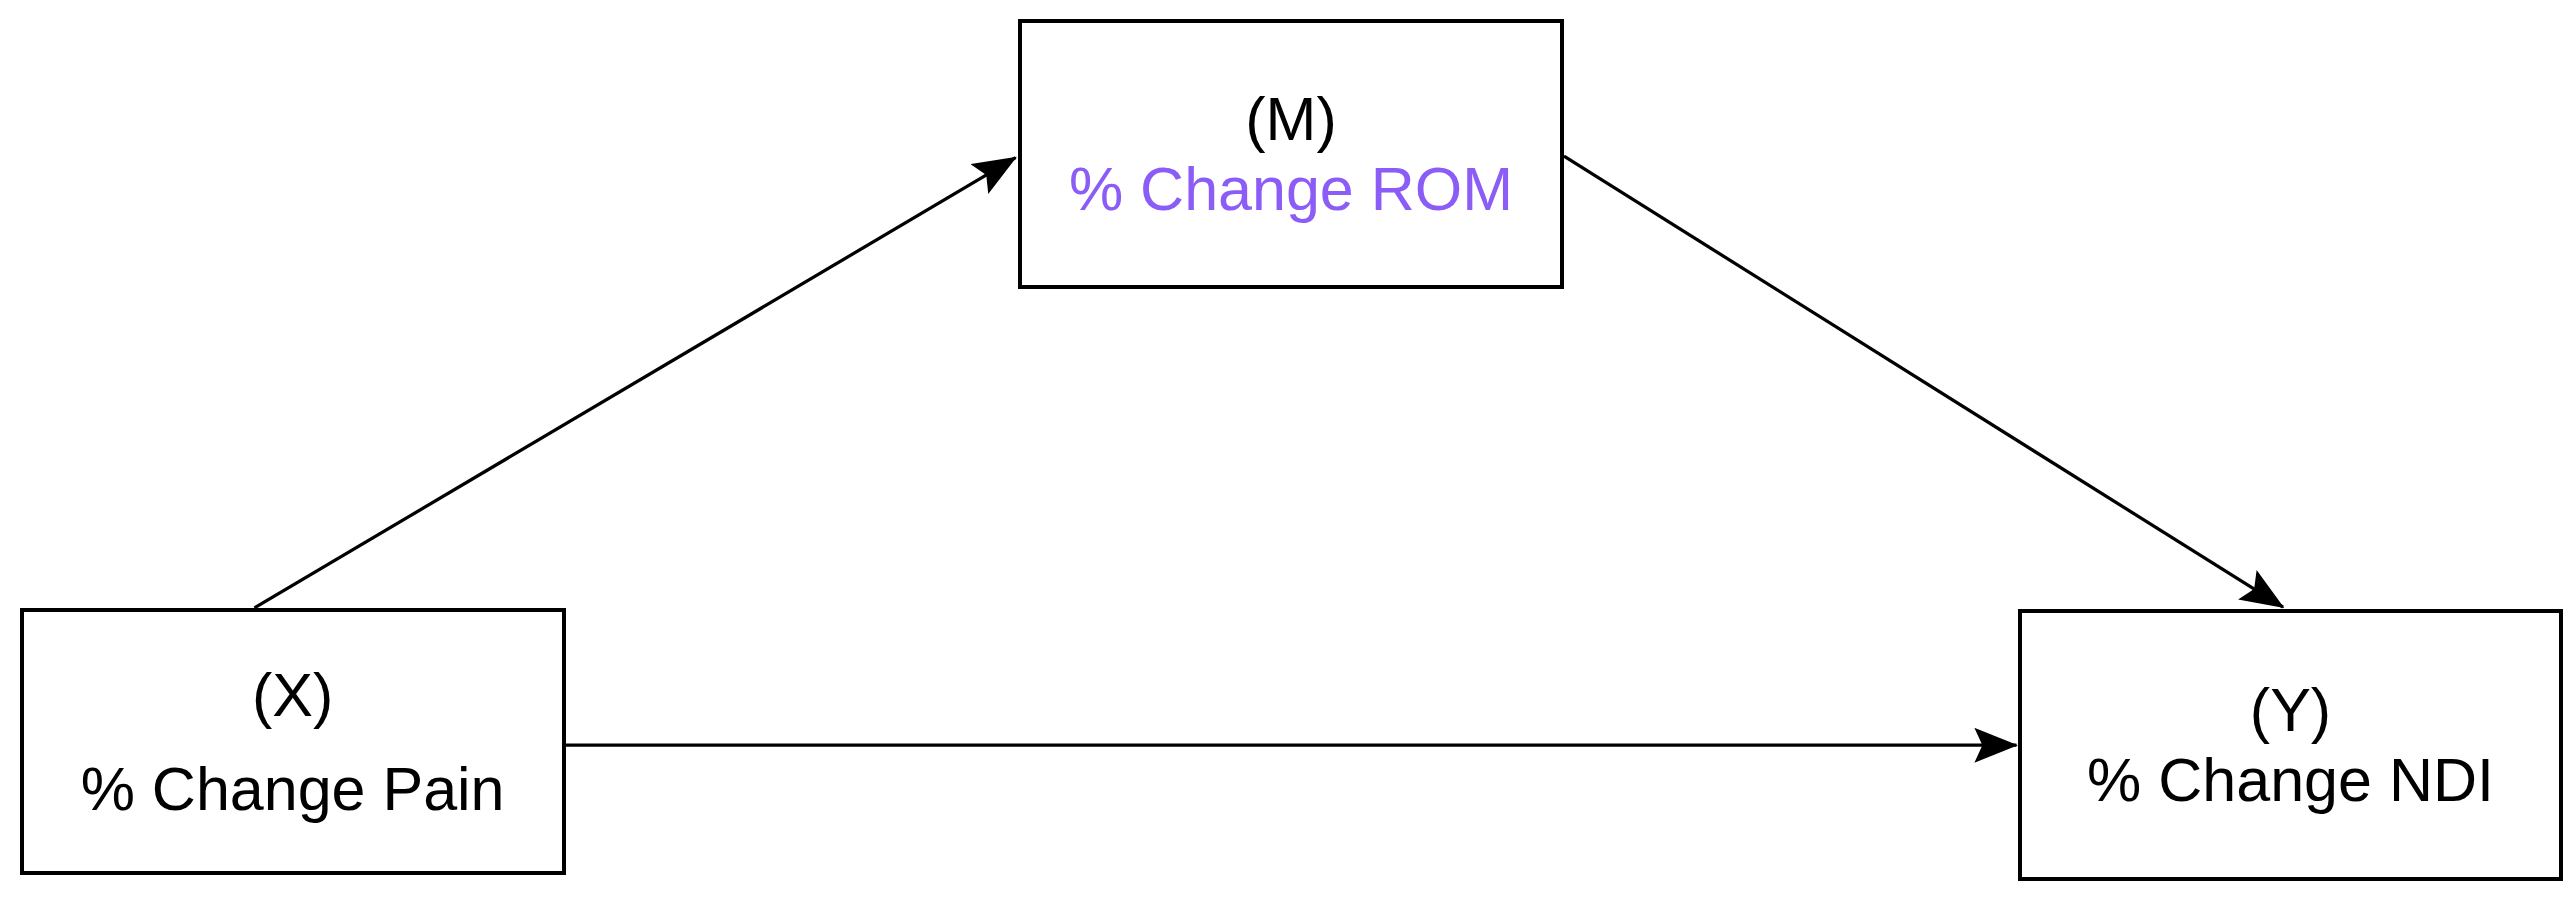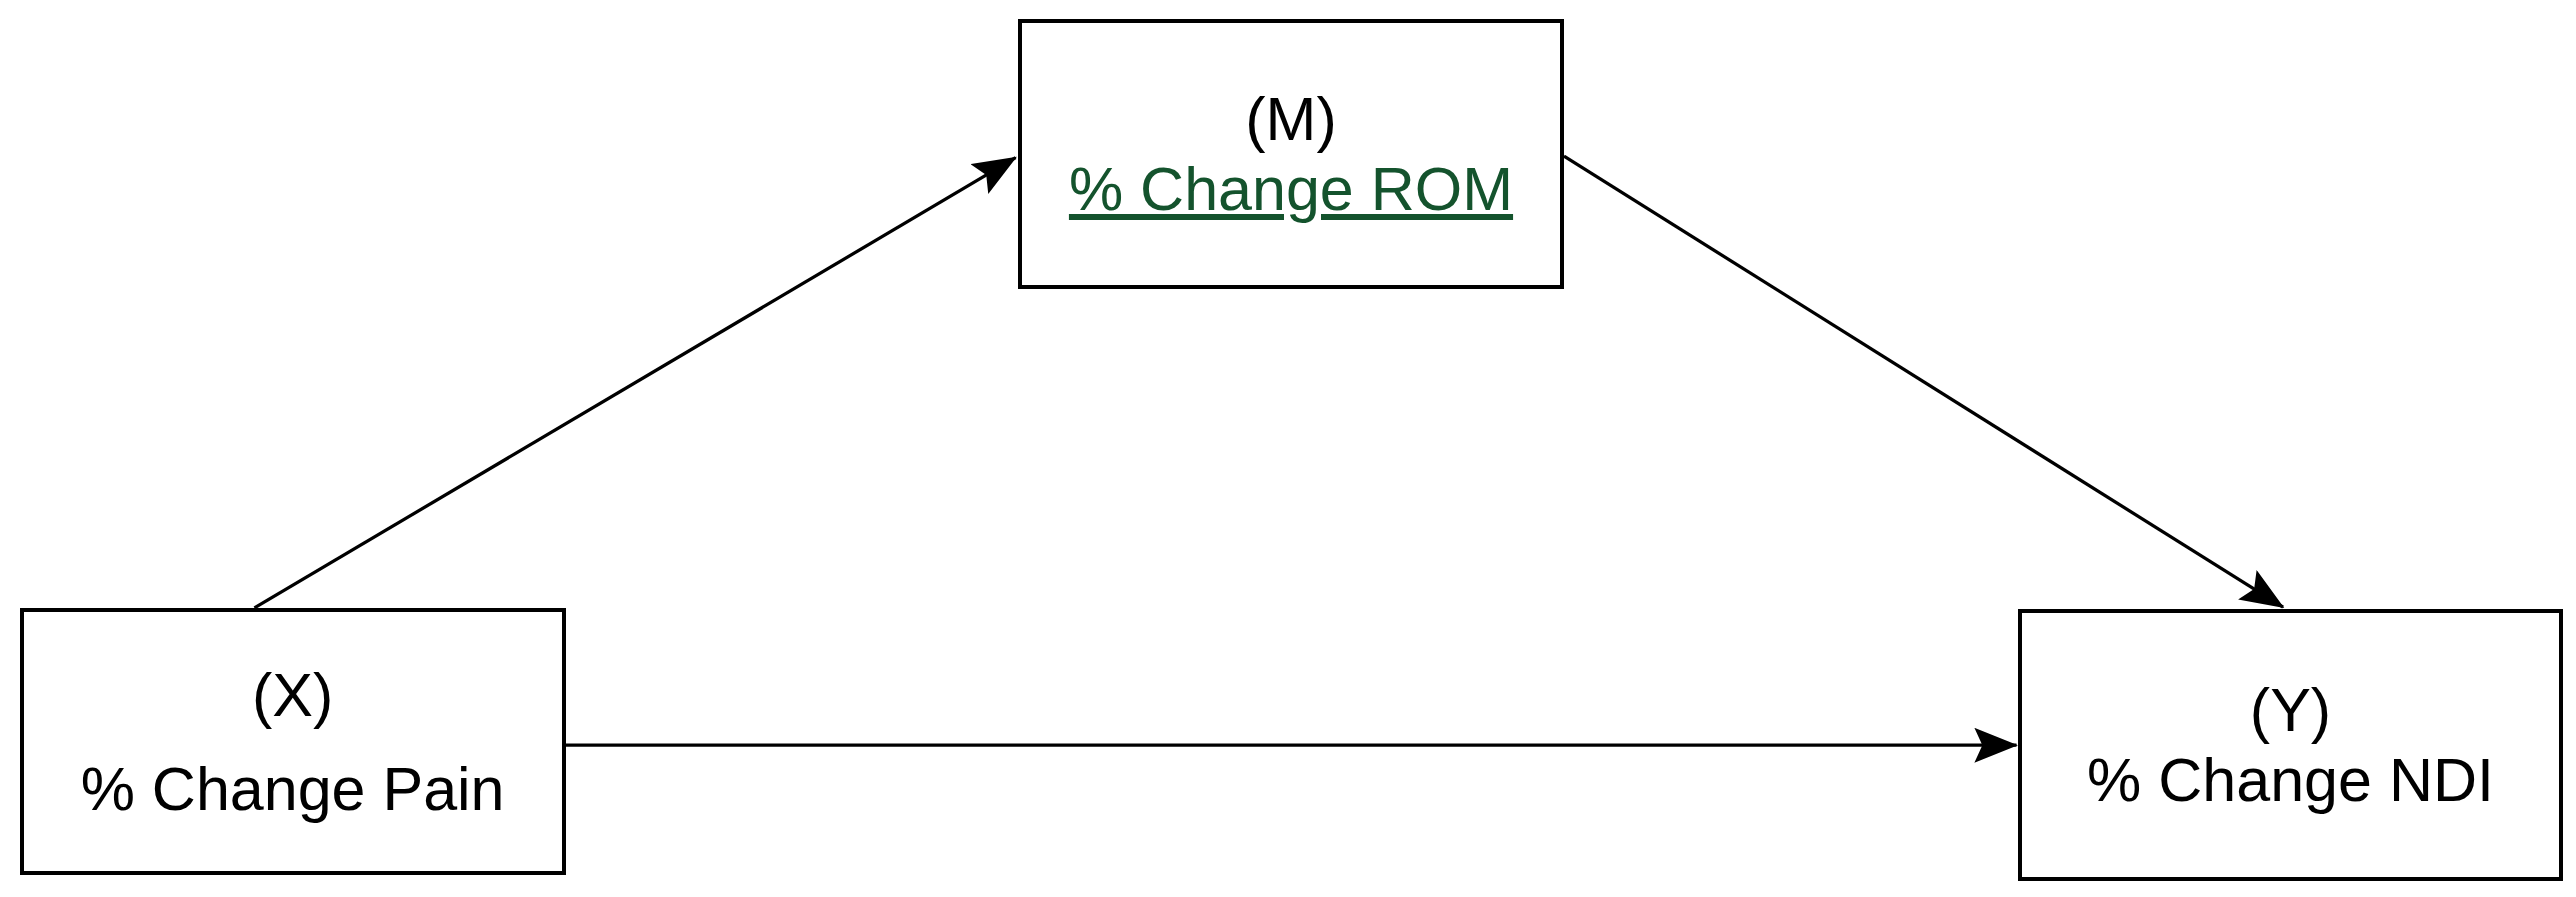--- a/index.html
+++ b/index.html
@@ -51,21 +51,21 @@
         <path d="M0,0 L60,24 L0,48 L11,24 Z" fill="#000000"></path>
       </marker>
     </defs>
   <line x1="350" y1="837" x2="1398" y2="217" stroke="#000000" stroke-width="4.5" marker-end="url(#arrowhead)"></line>
       <line x1="2153" y1="215" x2="3143" y2="836" stroke="#000000" stroke-width="4.5" marker-end="url(#arrowhead)"></line>
       <line x1="778" y1="1026" x2="2776" y2="1026" stroke="#000000" stroke-width="4.5" marker-end="url(#arrowhead)"></line>
     </svg>
 
 <div class="node" style="left: 1018px; top: 19px; width: 546px; height: 270px; background: rgb(255, 255, 255); border-color: rgb(0, 0, 0);">
       <div class="node-line" style="color: rgb(0, 0, 0);">(M)</div>
-      <div class="node-line" style="color: #14532d; text-decoration: underline;">% Change ROM</div>
+      <div class="node-line" style="color: #8b5cf6;">% Change ROM</div>
     </div>
     <div class="node" style="left: 19.6px; top: 608px; width: 546px; height: 267px; background: rgb(255, 255, 255); border-color: rgb(0, 0, 0);">
       <div class="node-line" style="color: rgb(0, 0, 0);">(X)</div>
       <div class="node-line" style="color: rgb(0, 0, 0); margin-top: 24px;">% Change Pain</div>
     </div>
     <div class="node" style="left: 2018px; top: 609px; width: 545px; height: 272px; background: rgb(255, 255, 255); border-color: rgb(0, 0, 0);">
       <div class="node-line" style="color: rgb(0, 0, 0);">(Y)</div>
       <div class="node-line" style="color: rgb(0, 0, 0);">% Change NDI</div>
     </div>
   </div>

